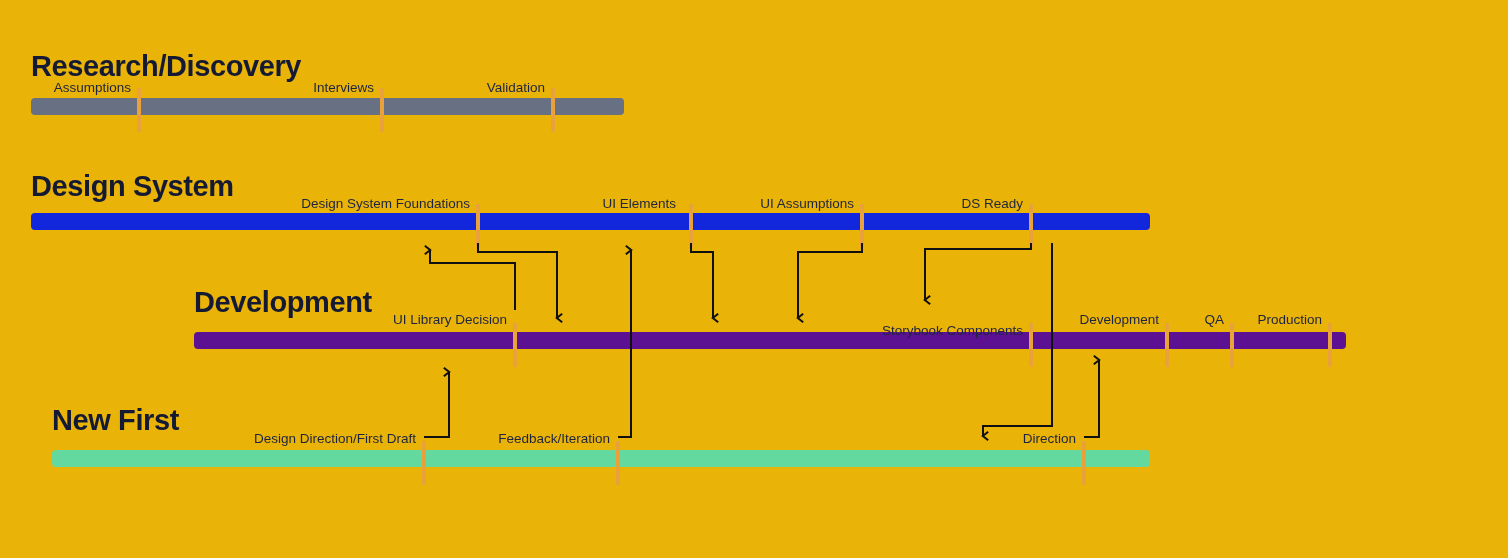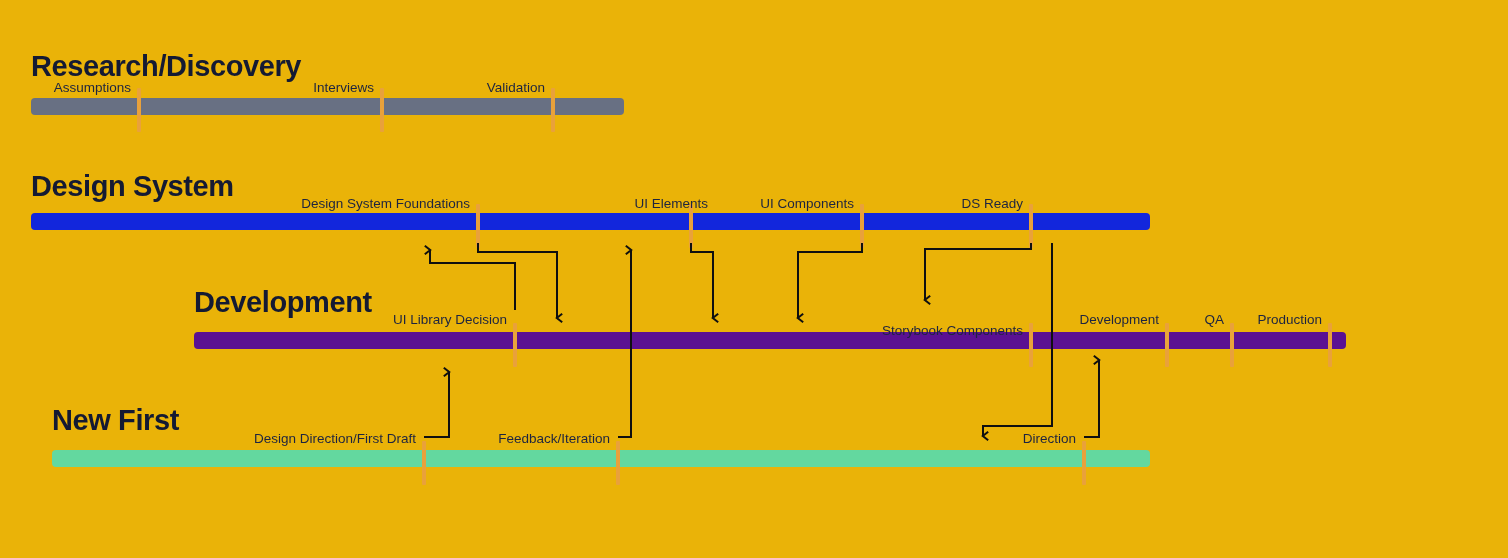--- a/index.html
+++ b/index.html
@@ -83,23 +83,23 @@
       <div class="mlabel" style="top: 81px; right: 1377px;">Assumptions</div>
       <div class="marker" style="left: 380px; top: 88px; height: 44px;"></div>
       <div class="mlabel" style="top: 81px; right: 1134px;">Interviews</div>
       <div class="marker" style="left: 551px; top: 88px; height: 44px;"></div>
       <div class="mlabel" style="top: 81px; right: 963px;">Validation</div>
       <div class="lane-title" style="left: 31px; top: 172px;">Design System</div>
       <div class="bar" style="left: 31px; top: 213px; width: 1119px; background: rgb(18, 38, 220);"></div>
       <div class="marker" style="left: 476px; top: 204px; height: 44px;"></div>
       <div class="mlabel" style="top: 197px; right: 1038px;">Design System Foundations</div>
       <div class="marker" style="left: 689px; top: 204px; height: 44px;"></div>
-      <div class="mlabel" style="top: 197px; right: 800px;">UI Elements</div>
+      <div class="mlabel" style="top: 197px; right: 832px;">UI Elements</div>
       <div class="marker" style="left: 860px; top: 204px; height: 44px;"></div>
-      <div class="mlabel" style="top: 197px; right: 654px;">UI Components</div>
+      <div class="mlabel" style="top: 197px; right: 654px;">UI Assumptions</div>
       <div class="marker" style="left: 1029px; top: 204px; height: 44px;"></div>
       <div class="mlabel" style="top: 197px; right: 485px;">DS Ready</div>
       <div class="lane-title" style="left: 194px; top: 288px;">Development</div>
       <div class="bar" style="left: 194px; top: 332px; width: 1152px; background: rgb(91, 17, 146);"></div>
       <div class="marker" style="left: 513px; top: 323px; height: 44px;"></div>
       <div class="mlabel" style="top: 313px; right: 1001px;">UI Library Decision</div>
       <div class="marker" style="left: 1029px; top: 323px; height: 44px;"></div>
       <div class="mlabel" style="top: 324px; right: 485px;">Storybook Components</div>
       <div class="marker" style="left: 1165px; top: 323px; height: 44px;"></div>
       <div class="mlabel" style="top: 313px; right: 349px;">Development</div>

